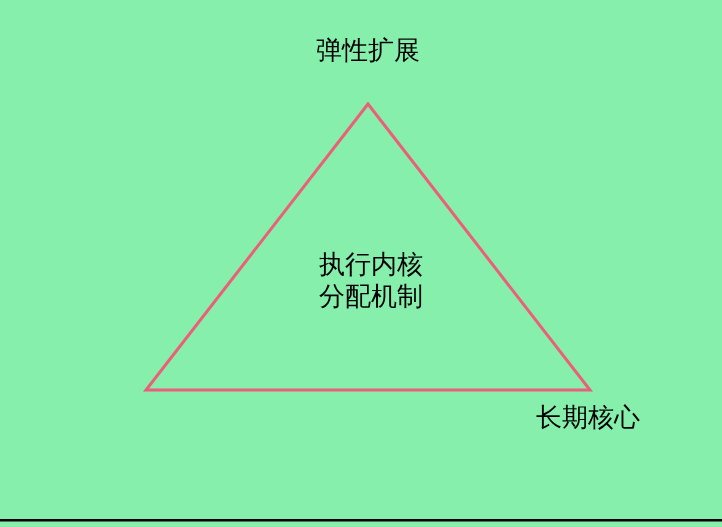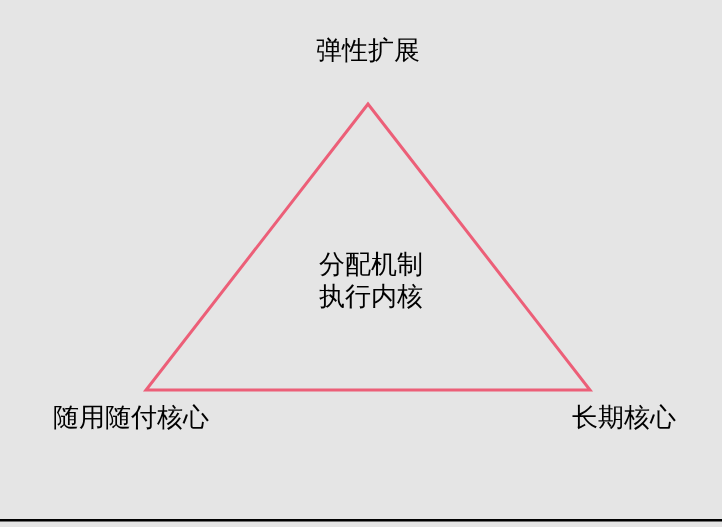--- a/index.html
+++ b/index.html
@@ -4,63 +4,62 @@
 <style>
   html, body {
     margin: 0;
     padding: 0;
     background: #ffffff;
   }
   .canvas {
     position: relative;
     width: 722px;
     height: 527px;
-    background: #e5e5e5;
+    background: #86efac;
     overflow: hidden;
     font-family: "Liberation Sans", sans-serif;
   }
   .diagram-svg {
     position: absolute;
     left: 0;
     top: 0;
   }
   .label {
     position: absolute;
     transform: translateX(-50%);
     text-align: center;
     font-size: 26px;
     line-height: 32px;
     color: #000000;
     white-space: nowrap;
   }
   .label-top    { left: 368px; top: 34px;  }
   .label-center { left: 371px; top: 248px; }
   .label-bl     { left: 131px; top: 401px; }
-  .label-br     { left: 624px; top: 401px; }
+  .label-br     { left: 588px; top: 401px; }
 </style>
 </head>
 <body>
 
 <div class="canvas">
 
   <svg class="diagram-svg" width="722" height="527" viewBox="0 0 722 527">
     <polygon points="368,104 146,390 590,390" fill="none" stroke-width="3" stroke-linejoin="miter" stroke="#EC5F78"></polygon>
     <rect x="0" y="519" width="722" height="2.5" fill="#000000"></rect>
   </svg>
 
   <div class="label label-top">
     <div>弹性扩展</div>
   </div>
 
   <div class="label label-center">
+    <div>执行内核</div>
     <div>分配机制</div>
-    <div>执行内核</div>
   </div>
 
   <div class="label label-bl">
-    <div>随用随付核心</div>
   </div>
 
   <div class="label label-br">
     <div>长期核心</div>
   </div>
 
 </div>
 
 </body></html>

